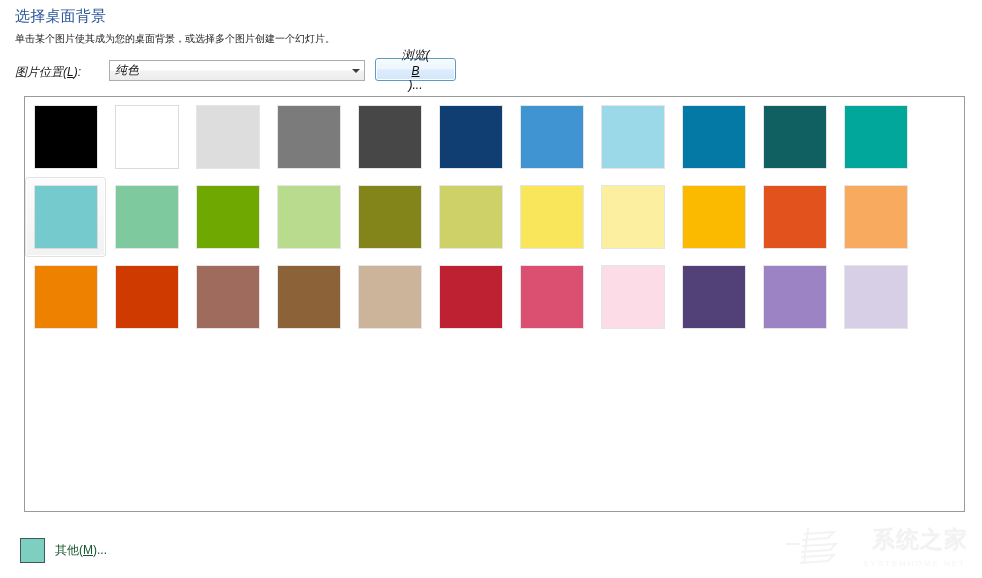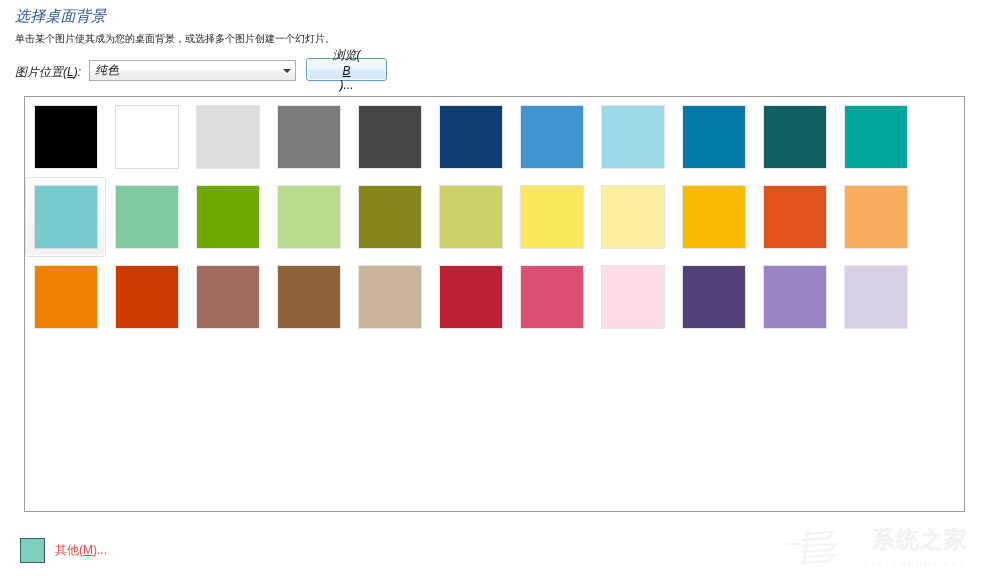--- a/index.html
+++ b/index.html
@@ -20,21 +20,20 @@
   
   #page-title {
     position: absolute;
     left: 15px;
     top: 6px;
     font-size: 15px;
     line-height: 20px;
     color: #2A5699;
     letter-spacing: 0.2px;
     white-space: nowrap;
-    font-style: italic;
   }
   #page-subtitle {
     position: absolute;
     left: 15px;
     top: 30px;
     font-size: 10px;
     line-height: 18px;
     color: #1a1a1a;
     white-space: nowrap;
   }
@@ -52,28 +51,29 @@
   #position-label {
     font-size: 12px;
     color: #1a1a1a;
     margin-right: 8px;
     white-space: nowrap;
   }
   #position-label u { text-decoration: underline; }
 
   .combobox {
     position: relative;
-    width: 207px;
+    width: 256px;
     height: 21px;
     box-sizing: border-box;
     border: 1px solid #ABADB3;
     background: linear-gradient(to bottom, #ffffff 0%, #ffffff 48%, #f3f3f3 52%, #ececec 100%);
     display: flex;
     align-items: center;
     cursor: default;
+    margin-left: 20px;
   }
   .combobox .cb-value {
     font-size: 12px;
     color: #111;
     padding-left: 5px;
     flex: 1;
     white-space: nowrap;
     overflow: hidden;
   }
   .combobox .cb-arrow-zone {
@@ -173,21 +173,21 @@
   #more-swatch {
     width: 25px;
     height: 25px;
     box-sizing: border-box;
     border: 1px solid #3a5c5c;
     background: #7FCFC0;
   }
   #more-link {
     margin-left: 10px;
     font-size: 12px;
-    color: #ef4444;
+    color: #14532d;
     white-space: nowrap;
     cursor: pointer;
   }
   #more-link u { text-decoration: underline; }
 
   
   #watermark {
     position: absolute;
     right: 8px;
     bottom: 6px;

